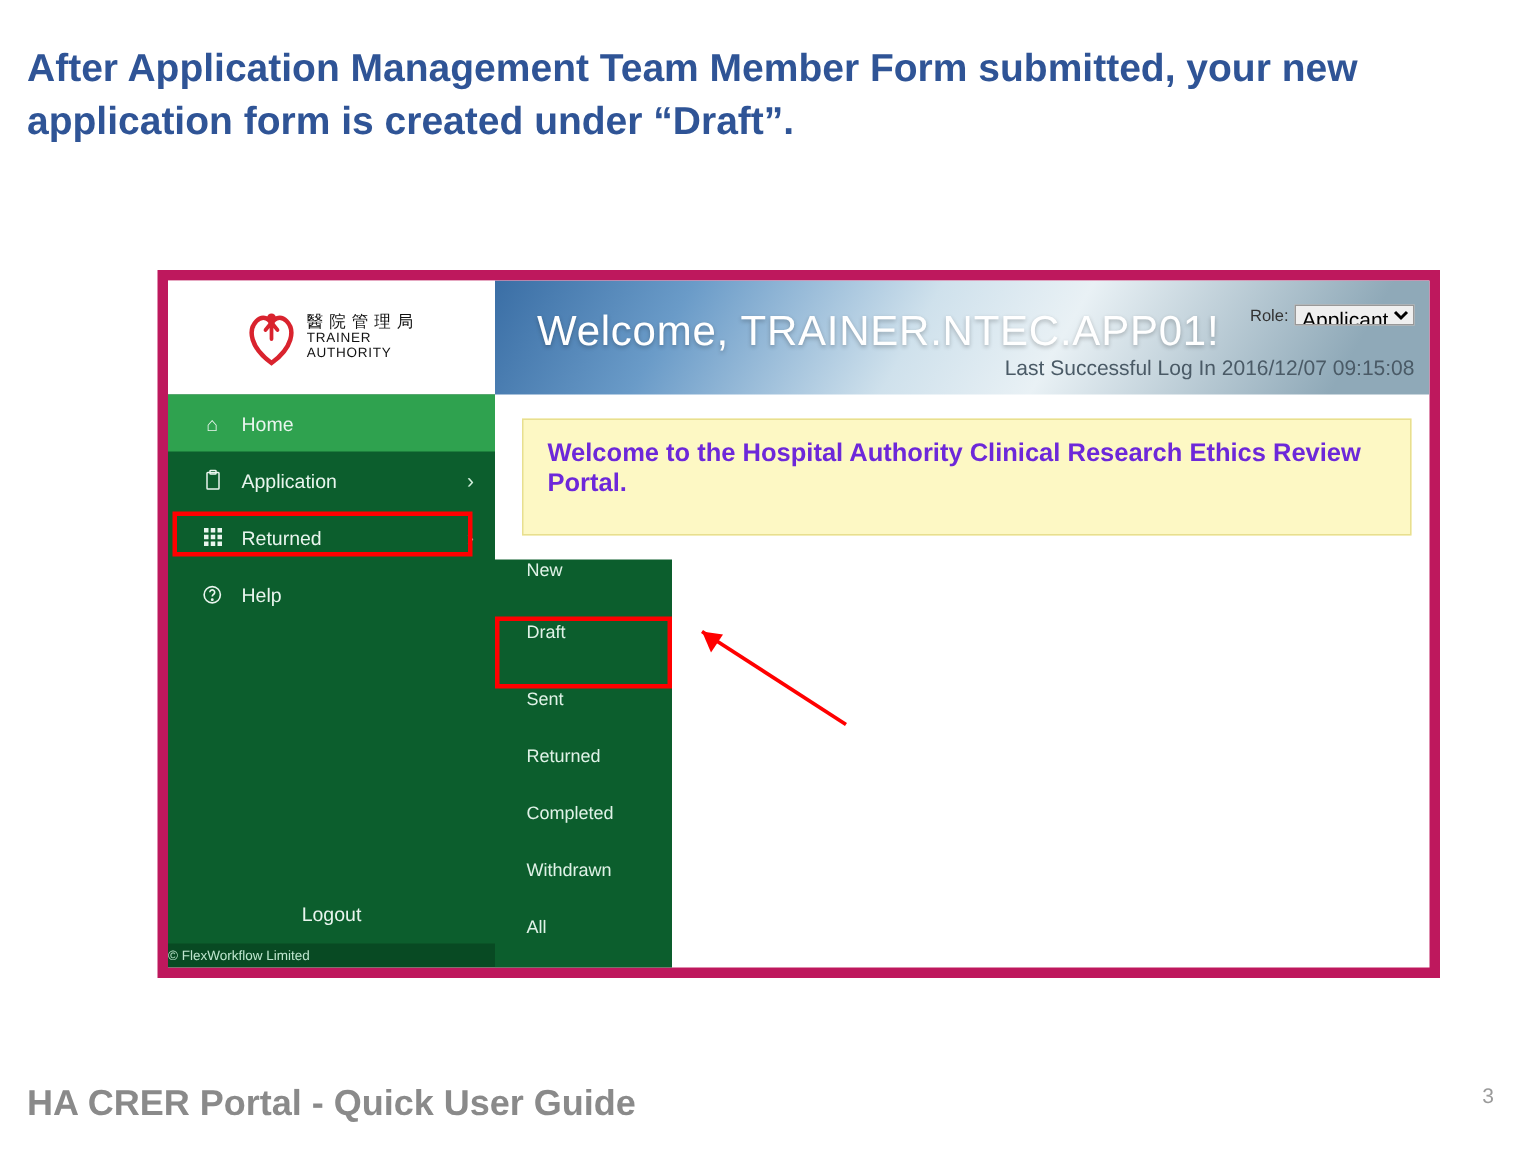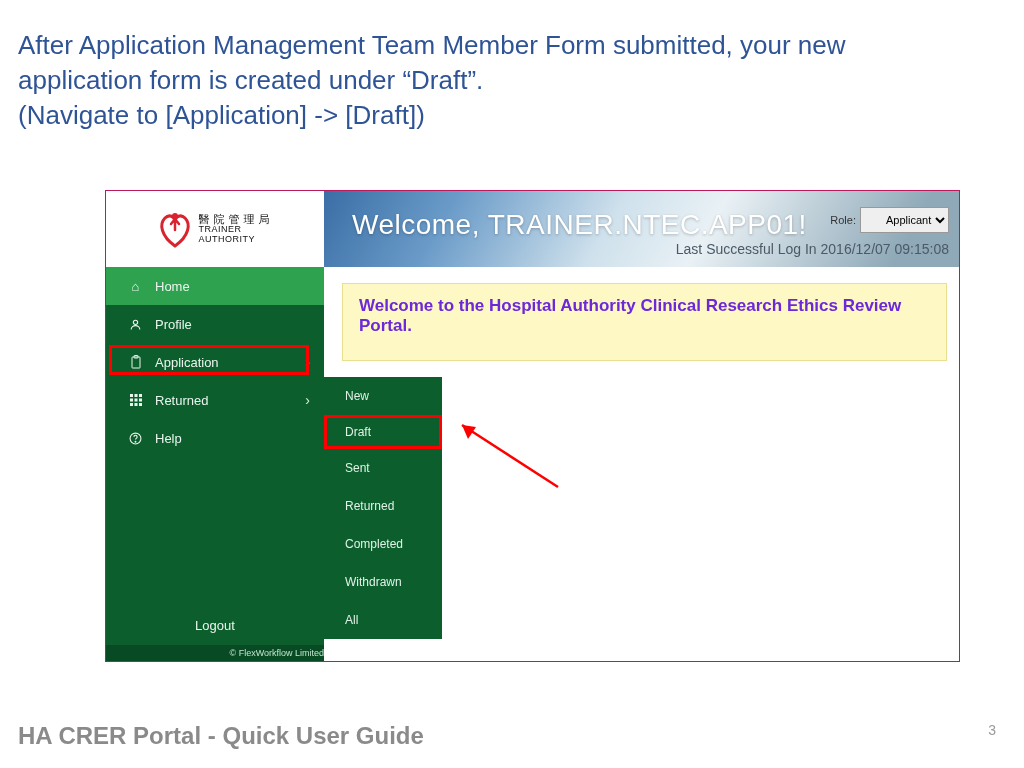--- a/index.html
+++ b/index.html
@@ -7,29 +7,29 @@
     width: 1024px; height: 768px;
     font-family: "Segoe UI", Arial, sans-serif;
     background: #ffffff;
     position: relative;
     overflow: hidden;
   }
   .slide-heading {
     color: #2f5496;
     font-size: 26px;
     line-height: 1.35;
-    font-weight: 400;
+    font-weight: 700;
     padding: 28px 20px 0 18px;
     max-width: 970px;
   }
   .screenshot {
     position: absolute;
-    left: 105px; top: 190px;
+    left: 105px; top: 180px;
     width: 855px; height: 472px;
-    border: 1px solid #be185d;
+    border: 7px solid #be185d;
     background: #fff;
     overflow: hidden;
   }
   .logo-block {
     position: absolute; left: 0; top: 0;
     width: 218px; height: 76px;
     background: #fff;
     display: flex; align-items: center; justify-content: center;
     gap: 6px;
   }
@@ -44,24 +44,24 @@
     color: #fff;
   }
   .banner-welcome {
     font-size: 28px; font-weight: 300; letter-spacing: 0.5px;
     padding-top: 18px;
     text-shadow: 0 1px 3px rgba(0,0,0,0.25);
   }
   .banner-role {
     position: absolute; right: 10px; top: 16px;
     font-size: 11px; color: #333;
-    display: flex; align-items: center; gap: 4px;
+    display: flex; align-items: flex-end; gap: 4px;
   }
   .banner-role select {
-    font-size: 11px; border: 1px solid #999; height: 26px; padding-left: 21px;
+    font-size: 14px; border: 1px solid #999; height: 14px;
   }
   .banner-lastlogin {
     position: absolute; right: 10px; top: 50px;
     font-size: 14px; color: #4a5a66;
   }
   .sidebar {
     position: absolute; left: 0; top: 76px; width: 218px; bottom: 0;
     background: #0c5e2d;
   }
   .nav-item {
@@ -84,36 +84,36 @@
     pointer-events: none;
   }
   .logout {
     position: absolute; left: 0; bottom: 18px; width: 218px;
     text-align: center; color: #e9f5ee; font-size: 13px; font-weight: 300;
     padding: 10px 0; cursor: pointer;
   }
   .copyright {
     position: absolute; left: 0; bottom: 0; width: 218px;
     background: #084a23;
-    color: #bfe6cf; font-size: 9px; text-align: right;
+    color: #bfe6cf; font-size: 9px; text-align: left;
     padding: 3px 0;
   }
   .submenu {
     position: absolute; left: 218px; top: 186px;
     width: 118px;
     background: #0c5e2d;
   }
   .sub-item {
-    height: 38px; display: flex; align-items: center;
+    height: 38px; display: flex; align-items: flex-start;
     padding-left: 18px;
     color: #e0f2e7; font-size: 12px; font-weight: 300;
     border-left: 3px solid transparent;
     cursor: pointer;
   }
-  .sub-item.hl { border: 3px solid #ff0000; height: 34px; }
+  .sub-item.hl { border: 3px solid #ff0000; height: 48px; }
   .content {
     position: absolute; left: 236px; top: 92px; right: 12px;
     background: #fdf8c4;
     border: 1px solid #e8df8f;
     padding: 12px 16px 16px 16px;
     font-size: 11px; color: #5a5130;
   }
   .content .welcome-title {
     font-weight: 700; color: #6d28d9; font-size: 17px; margin-bottom: 8px;
   }
@@ -130,21 +130,20 @@
   .page-num {
     position: absolute; right: 28px; bottom: 30px;
     color: #9a9a9a; font-size: 14px;
   }
 </style>
 </head>
 <body>
 
 <div class="slide-heading">
   <div>After Application Management Team Member Form submitted, your new application form is created under “Draft”.</div>
-  <div>(Navigate to [Application] -&gt; [Draft])</div>
 </div>
 
 <div class="screenshot">
 
   <div class="logo-block">
     <span class="logo-heart">
       <svg viewBox="0 0 36 38">
           <path d="M18 36 C4 26 2 14 8 8 C12 4 18 6 18 12 C18 6 24 4 28 8 C34 14 32 26 18 36 Z" fill="none" stroke="#d9232e" stroke-width="3"></path>
           <circle cx="18" cy="6" r="3" fill="#d9232e"></circle>
           <path d="M18 9 L18 20 M14 14 L18 9 L22 14" stroke="#d9232e" stroke-width="2.5" fill="none" stroke-linecap="round"></path>
@@ -165,29 +164,20 @@
         <option>Applicant</option>
       </select>
     </div>
     <div class="banner-lastlogin">Last Successful Log In 2016/12/07 09:15:08</div>
   </div>
 
   <div class="sidebar">
     <div class="nav-item active">
       <span class="nav-icon">⌂</span>
       <span>Home</span>
-    </div>
-    <div class="nav-item">
-      <span class="nav-icon">
-        <svg width="13" height="13" viewBox="0 0 24 24" fill="none" stroke="#e9f5ee" stroke-width="2">
-            <circle cx="12" cy="8" r="4"></circle>
-            <path d="M4 21c0-4 4-7 8-7s8 3 8 7"></path>
-          </svg>
-      </span>
-      <span>Profile</span>
     </div>
     <div class="nav-item">
       <span class="nav-icon">
         <svg width="12" height="14" viewBox="0 0 24 28" fill="none" stroke="#e9f5ee" stroke-width="2">
             <rect x="4" y="4" width="16" height="22" rx="1"></rect>
             <rect x="8" y="1" width="8" height="5" rx="1"></rect>
           </svg>
       </span>
       <span>Application</span>
       <span class="chev">›</span>

